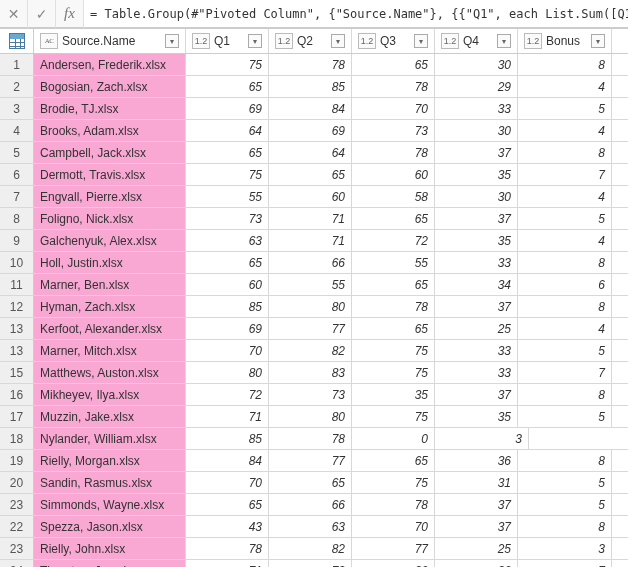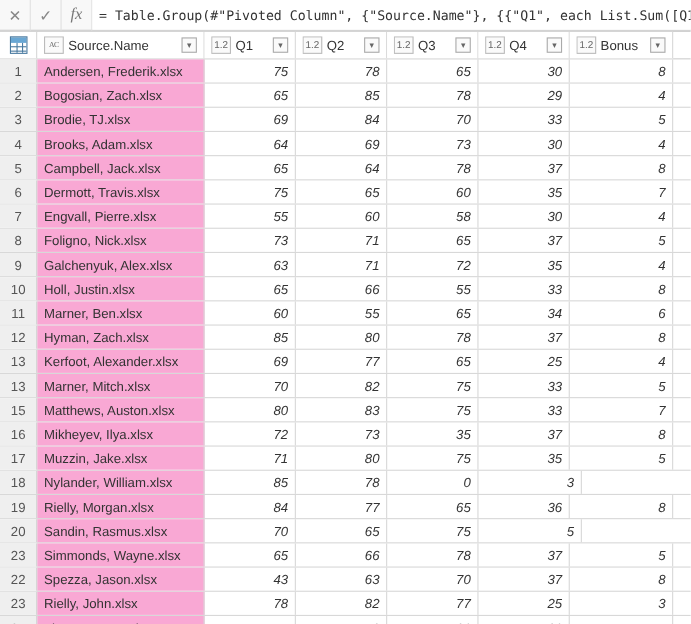--- a/index.html
+++ b/index.html
@@ -378,20 +378,21 @@
         <div class="cell col-num">65</div>
         <div class="cell col-num">36</div>
         <div class="cell col-bonus">8</div>
       </div>
       <div class="row">
         <div class="rownum">20</div>
         <div class="cell col-name">Sandin, Rasmus.xlsx</div>
         <div class="cell col-num">70</div>
         <div class="cell col-num">65</div>
         <div class="cell col-num">75</div>
+        <div class="cell col-num">31</div>
         <div class="cell col-bonus">5</div>
       </div>
       <div class="row">
         <div class="rownum">23</div>
         <div class="cell col-name">Simmonds, Wayne.xlsx</div>
         <div class="cell col-num">65</div>
         <div class="cell col-num">66</div>
         <div class="cell col-num">78</div>
         <div class="cell col-num">37</div>
         <div class="cell col-bonus">5</div>

